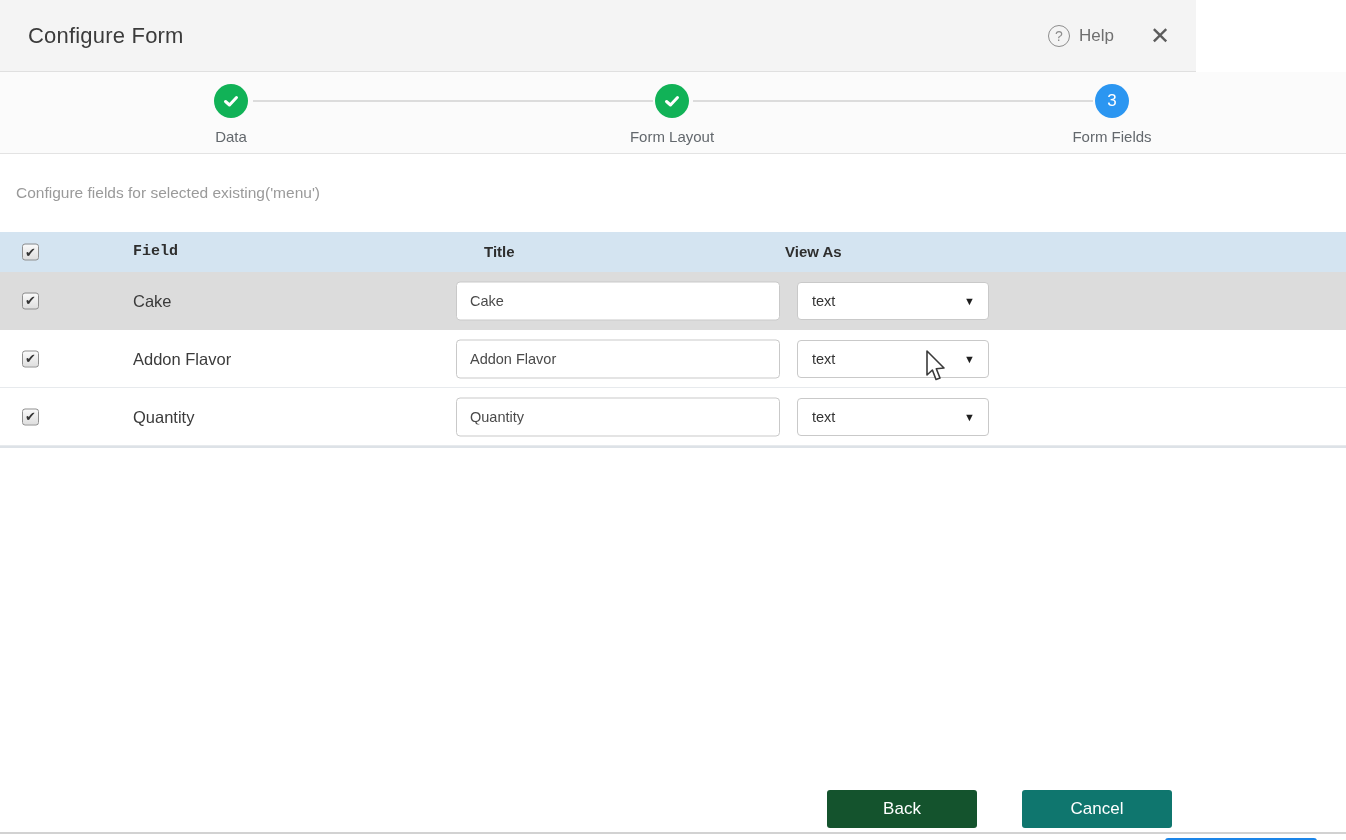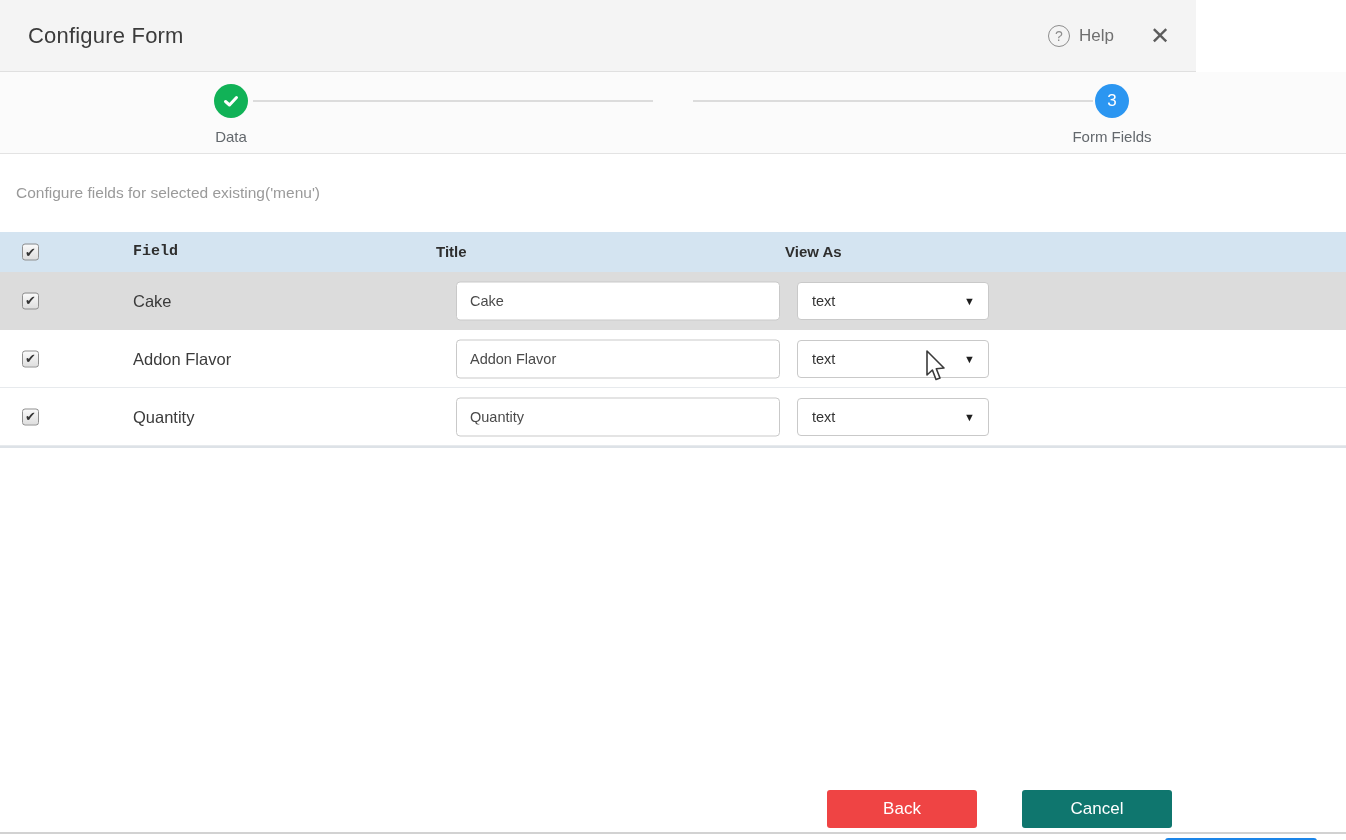--- a/index.html
+++ b/index.html
@@ -44,21 +44,21 @@
     position:absolute; left:16px; top:184px; font-size:15.5px; color:#9a9a9a;
   }
 
   
   .table { position:absolute; left:0; top:232px; width:1346px; }
   .thead {
     position:relative; height:40px; background:#d4e4f1;
   }
   .thead .hlabel { position:absolute; top:11px; font-size:15px; font-weight:700; color:#2e2e2e; }
   .h-field { left:133px;font-family:Liberation Mono, monospace; }
-  .h-title { left:436px; }
+  .h-title { left:484px; }
   .h-viewas { left:785px; }
 
   .trow { position:relative; height:58px; background:#ffffff; border-bottom:1px solid #e7eaed; }
   .trow.selected { background:#dcdcdc; border-bottom:1px solid #dcdcdc; }
   .tbody { border-bottom:2px solid #dde2e7; }
 
   .cbox {
     position:absolute; left:22px; top:50%; transform:translateY(-50%);
     width:17px; height:17px; border:1px solid #8f8f8f; border-radius:3px;
     background:linear-gradient(#fafafa,#dedede);
@@ -82,21 +82,21 @@
     background:#fff; display:flex; align-items:center; cursor:pointer;
   }
   .viewas-select .sel-label { font-size:14.5px; color:#333; margin-left:14px; flex:1; }
   .viewas-select .sel-arrow { font-size:11px; color:#1e1e1e; margin-right:13px; }
 
   
   .footer-btn {
     position:absolute; top:790px; height:38px; border:none; border-radius:3px;
     font-family:"Liberation Sans", sans-serif; font-size:17px; color:#ffffff; cursor:pointer;
   }
-  .btn-back  { left:827px;  width:150px; background:#ef4444; }
+  .btn-back  { left:827px;  width:150px; background:#14532d; }
   .btn-cancel{ left:1022px;  width:150px; background:#0f766e; }
   .btn-done  { left:1165px; width:152px; background:#1c86e9;margin-top:48px; }
 
   .bottom-line { position:absolute; left:0; top:832px; width:1346px; height:2px; background:#d2d2d2; }
 
   
   .cursor { position:absolute; left:922px; top:349px; width:26px; height:36px; pointer-events:none; }
 </style>
 </head>
 <body>
@@ -118,20 +118,28 @@
 
   <div class="step" style="left:231px;">
     <div class="step-circle done">
       <svg class="check-svg" viewBox="0 0 18 18">
           <polyline points="3.5,9.5 7.5,13 14.5,5.5" fill="none" stroke="#ffffff" stroke-width="3" stroke-linecap="round" stroke-linejoin="round"></polyline>
         </svg>
     </div>
     <div class="step-label">Data</div>
   </div>
 
+  <div class="step" style="left:672px;">
+    <div class="step-circle done">
+      <svg class="check-svg" viewBox="0 0 18 18">
+          <polyline points="3.5,9.5 7.5,13 14.5,5.5" fill="none" stroke="#ffffff" stroke-width="3" stroke-linecap="round" stroke-linejoin="round"></polyline>
+        </svg>
+    </div>
+    <div class="step-label">Form Layout</div>
+  </div>
 
   <div class="step" style="left:1112px;">
     <div class="step-circle current">3</div>
     <div class="step-label">Form Fields</div>
   </div>
 </div>
 
 <div class="subtitle">Configure fields for selected existing('menu')</div>
 
 <div class="table">

